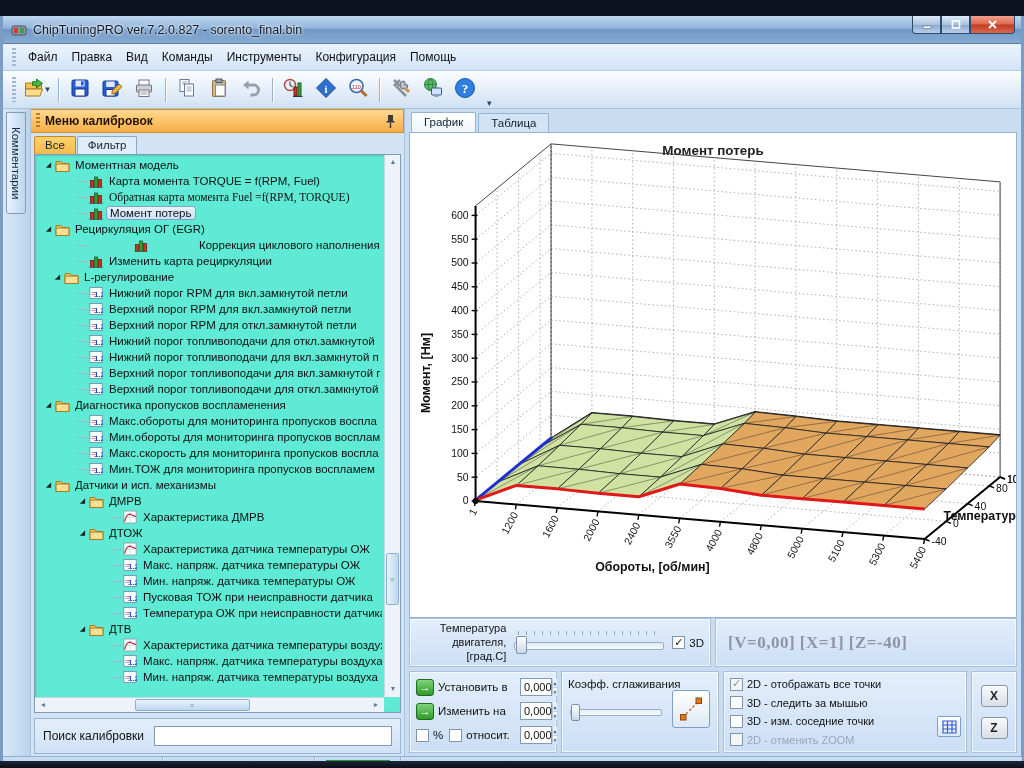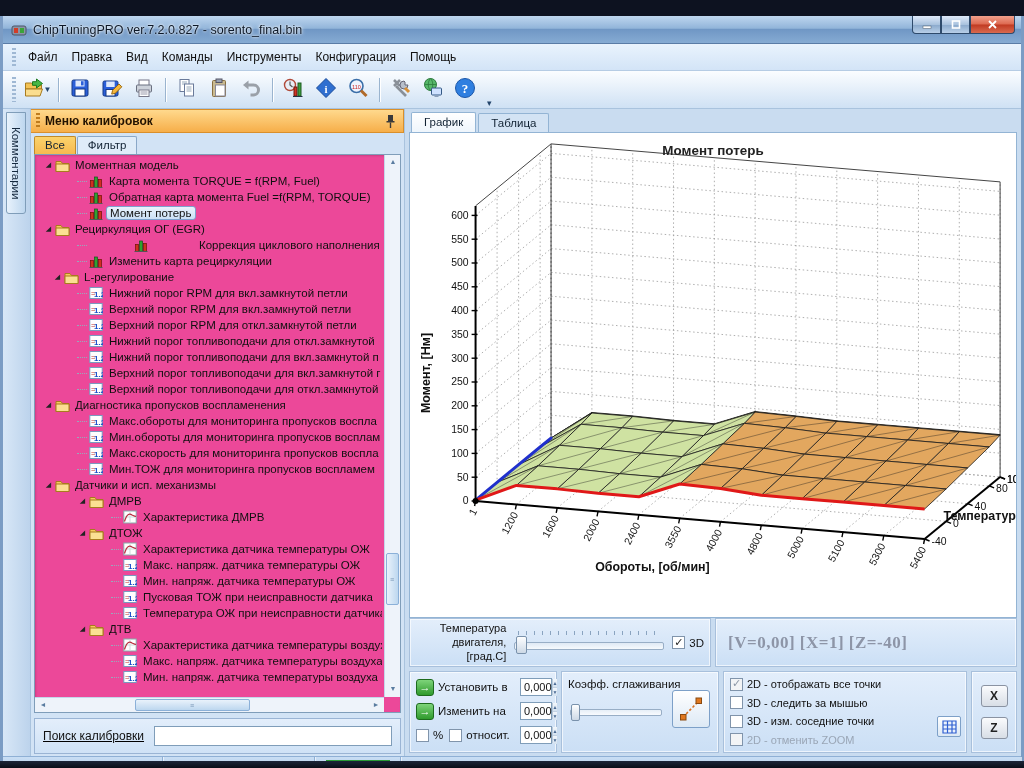--- a/index.html
+++ b/index.html
@@ -64,21 +64,21 @@
   .panel-title { font-size:12px; font-weight:bold; color:#231200; }
   .pin { position:absolute; right:6px; top:4px; }
 
   .panel-tabs { height:21px; flex:0 0 21px; display:flex; align-items:flex-end;
     padding-left:3px; background:#d2e3f5; }
   .ptab { font-size:11.5px; padding:2px 10px 3px; border:1px solid #8aa8c8;
     border-bottom:none; border-radius:2px 2px 0 0; background:#dfecf9; color:#123; margin-right:1px; }
   .ptab.active { background:linear-gradient(180deg,#fддd6b,#f7ba50); 
     background:linear-gradient(180deg,#fbd26b,#f7ba50); border-color:#c08a28; font-weight:normal; }
 
-  .tree-wrap { flex:1 1 auto; margin:0 3px; border:1px solid #7f9db9; background:#ec4899;
+  .tree-wrap { flex:1 1 auto; margin:0 3px; border:1px solid #7f9db9; background:#5eead4;
     position:relative; overflow:hidden; box-shadow:inset 1px 1px 2px rgba(0,0,0,.15); }
   .tree { position:absolute; inset:2px 18px 16px 2px; overflow:hidden; }
   .tree-row { height:16px; display:flex; align-items:center; white-space:nowrap; }
   .tree-exp { width:11px; font-size:7px; color:#222; flex:0 0 11px; text-align:center; }
   .tree-stub { width:10px; flex:0 0 10px; border-top:1px dotted #98a8bc; margin-right:1px; }
   .tree-ico { width:16px; flex:0 0 16px; display:flex; align-items:center; justify-content:center; }
   .tree-label { font-size:11.5px; color:#101010; padding:0 3px; margin-left:2px; }
   .tree-row.selected .tree-label { border:1px solid #7da2ce; border-radius:3px;
     background:linear-gradient(180deg,#eaf3fd,#cbe0f5); }
 
@@ -93,21 +93,21 @@
     border:1px solid #8bb0d8; border-radius:2px;
     background:linear-gradient(90deg,#e9f2fb,#bdd7ef); }
   .hthumb { position:absolute; left:100px; width:115px; top:1px; height:12px;
     border:1px solid #8bb0d8; border-radius:2px;
     background:linear-gradient(180deg,#e9f2fb,#bdd7ef); }
   .thumb-grip { position:absolute; inset:0; display:flex; align-items:center; justify-content:center;
     font-size:7px; color:#7795b5; letter-spacing:1px; }
 
   .search-row { height:36px; flex:0 0 36px; margin:5px 3px 2px;
     border:1px solid #9ab4d4; background:linear-gradient(180deg,#e3eefb,#cfe2f6);
-    display:flex; align-items:center; padding:16px 8px;text-decoration:underline; }
+    display:flex; align-items:center; padding:16px 8px; }
   .search-label { font-size:12px; color:#111; margin-right:10px; white-space:nowrap; }
   .search-input { flex:1; height:20px; border:1px solid #7f9db9; background:#fff;
     font-size:12px; padding:0 4px; font-family:"Liberation Sans",sans-serif; }
 
   
   .right-panel { flex:1 1 auto; display:flex; flex-direction:column; padding:1px 4px 0 4px; min-width:0; }
   .view-tabs { height:22px; flex:0 0 22px; display:flex; align-items:flex-end; padding-left:2px; }
   .vtab { font-size:11.5px; padding:3px 12px; border:1px solid #93b4d4; border-bottom:none;
     border-radius:2px 2px 0 0; background:#d3e3f4; color:#123; margin-right:2px; }
   .vtab.active { background:linear-gradient(180deg,#ffffff,#eef5fc); padding-bottom:4px; }
@@ -385,21 +385,21 @@
                 <span class="tree-ico">
                   <svg width="14" height="14" viewBox="0 0 14 14">
                     <rect x="1.5" y="6.5" width="3" height="7" fill="#d03020" stroke="#701005" stroke-width=".7"></rect>
                     <rect x="5.5" y="3" width="3" height="10.5" fill="#2fa32f" stroke="#14501a" stroke-width=".7"></rect>
                     <rect x="9.5" y="5.5" width="3" height="8" fill="#d03020" stroke="#701005" stroke-width=".7"></rect>
                     <line x1="0.5" y1="13.5" x2="13.5" y2="13.5" stroke="#555"></line>
                   </svg>
                 </span>
                 <span class="tree-label">Карта момента TORQUE = f(RPM, Fuel)</span>
               </div>
-              <div class="tree-row" style="padding-left: 40px;">
+              <div class="tree-row" style="padding-left: 40px; font-family: Liberation Serif, serif;">
                 <span class="tree-stub"></span>
                 <span class="tree-ico">
                   <svg width="14" height="14" viewBox="0 0 14 14">
                     <rect x="1.5" y="6.5" width="3" height="7" fill="#d03020" stroke="#701005" stroke-width=".7"></rect>
                     <rect x="5.5" y="3" width="3" height="10.5" fill="#2fa32f" stroke="#14501a" stroke-width=".7"></rect>
                     <rect x="9.5" y="5.5" width="3" height="8" fill="#d03020" stroke="#701005" stroke-width=".7"></rect>
                     <line x1="0.5" y1="13.5" x2="13.5" y2="13.5" stroke="#555"></line>
                   </svg>
                 </span>
                 <span class="tree-label">Обратная карта момента Fuel =f(RPM, TORQUE)</span>

